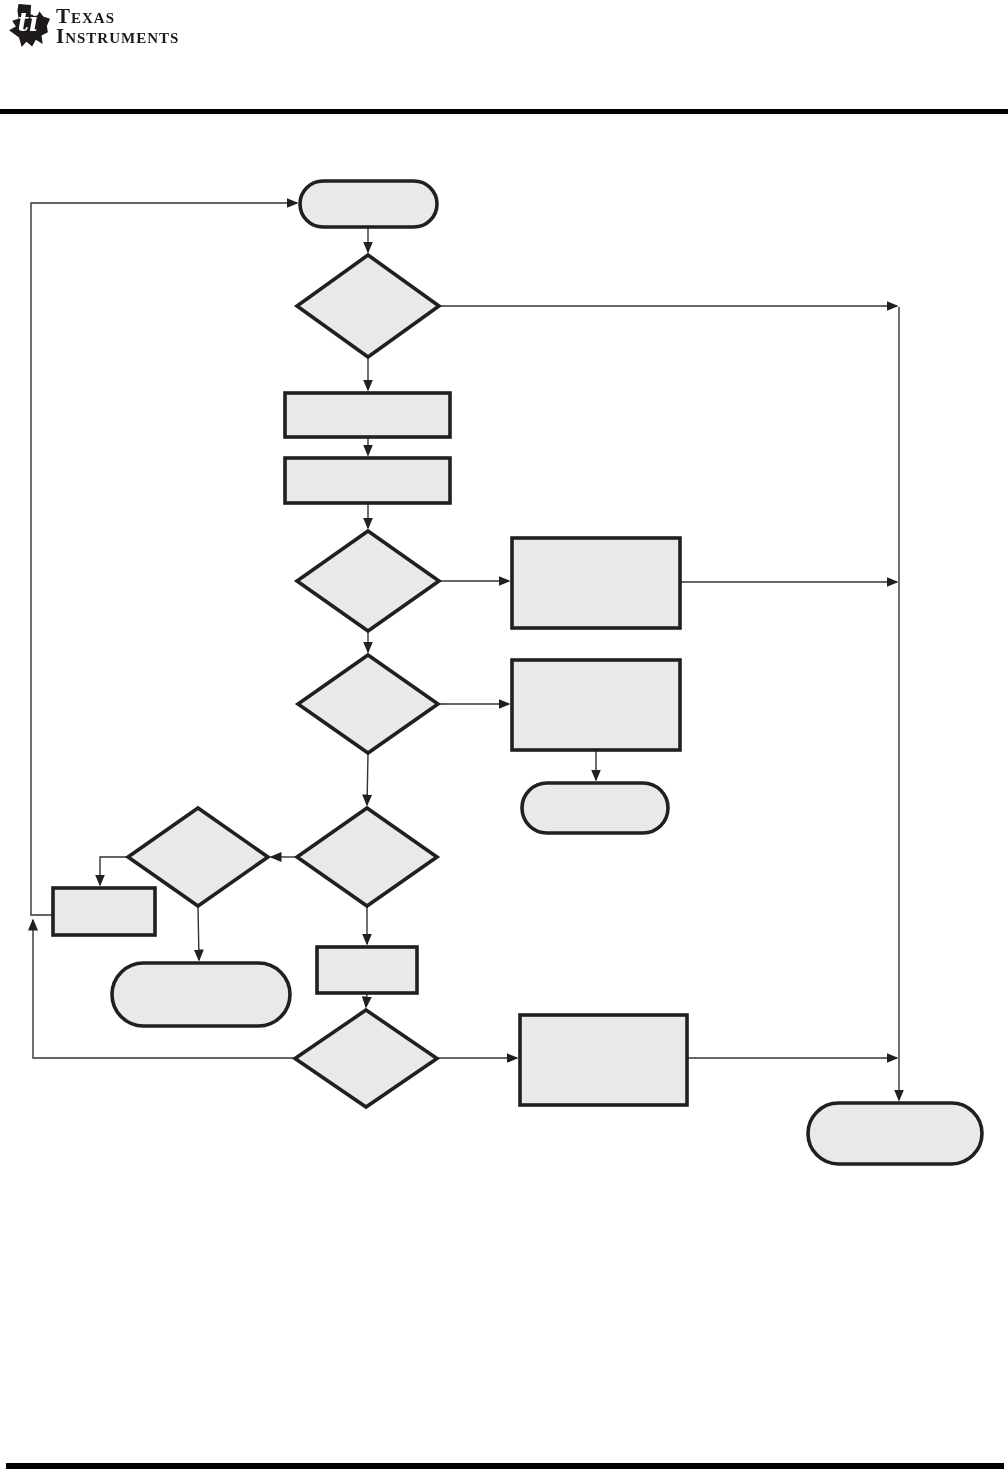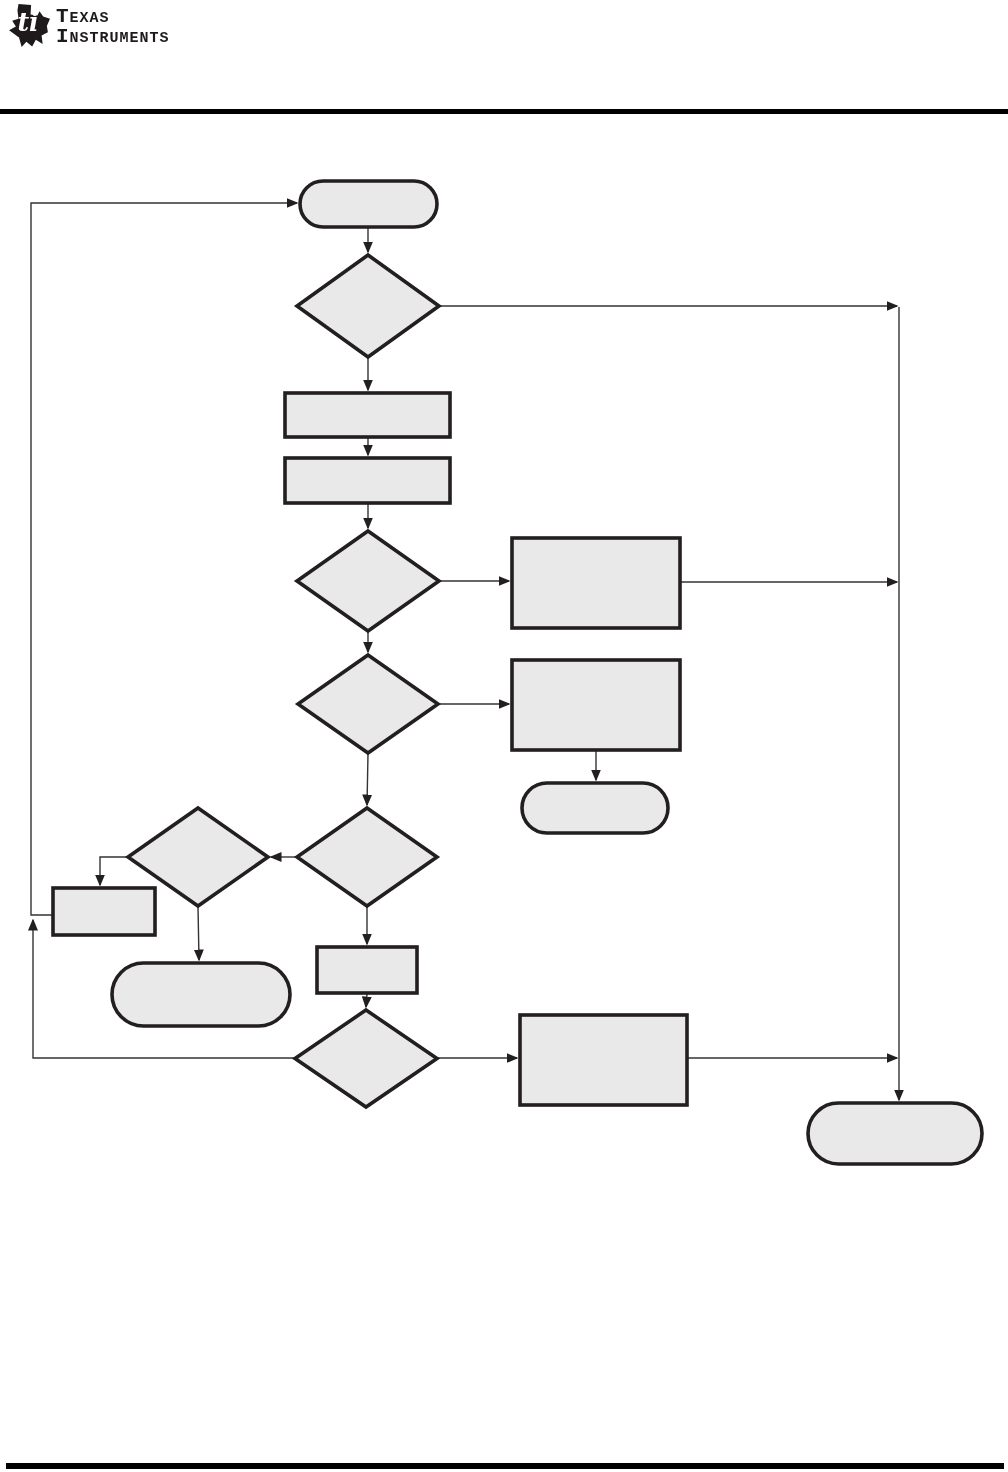--- a/index.html
+++ b/index.html
@@ -10,31 +10,31 @@
     background:#ffffff;
     font-family:"Liberation Sans", sans-serif;
     overflow:hidden;
   }
   
   .brand{
     position:absolute;
     left:8px;
     top:2px;
     display:flex;
-    align-items:flex-end;
+    align-items:center;
   }
   .ti-mark{
     width:42px;
     height:46px;
     display:block;
   }
   .brand-text{
     margin-left:6px;
     margin-top:4px;
-    font-family:Liberation Mono, monospace;
+    font-family:Liberation Serif, serif;
     font-weight:700;
     color:#1e1a1b;
     letter-spacing:1px;
     line-height:18px;
     white-space:nowrap;
   }
   .brand-text .line{display:block;font-size:15px;}
   .brand-text .cap{font-size:21px;}
   
   .rule{

